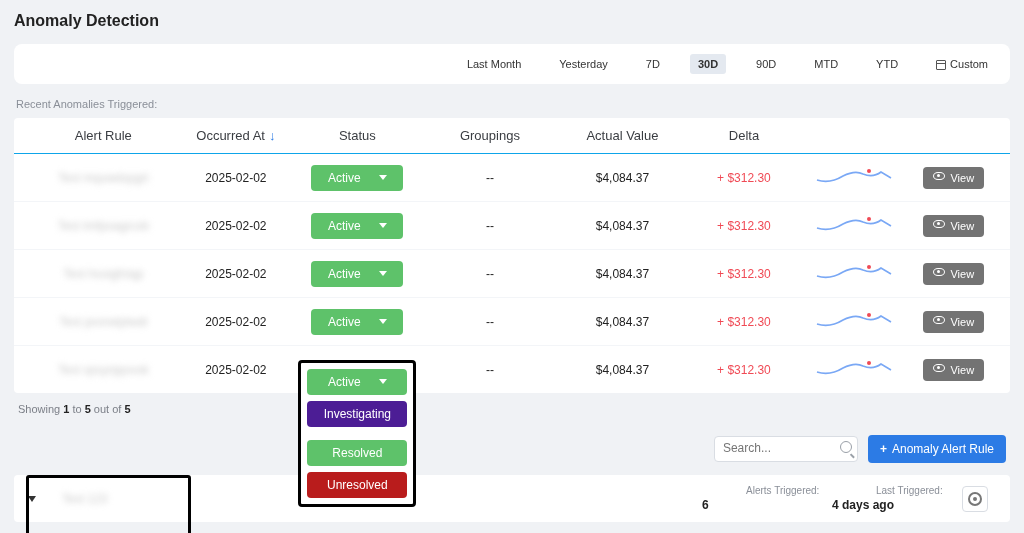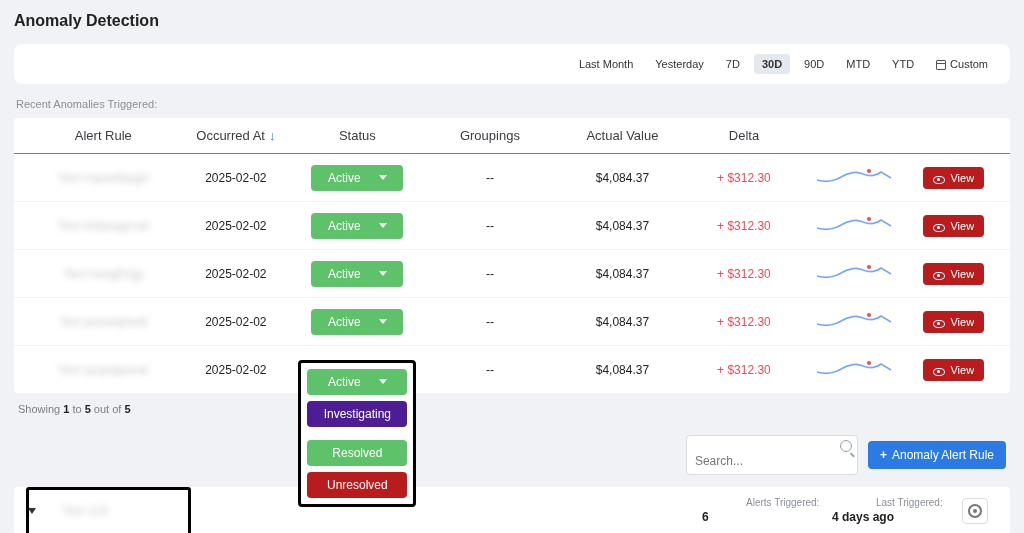--- a/index.html
+++ b/index.html
@@ -1,20 +1,20 @@
 <!DOCTYPE html>
 <html><head>
 <meta charset="utf-8">
 <style>
   * { box-sizing: border-box; margin: 0; padding: 0; }
   body { font-family: -apple-system, BlinkMacSystemFont, "Segoe UI", Arial, sans-serif; background: #f0f2f5; color: #222; font-size: 12px; }
   .page { padding: 8px 14px; }
   .page-title { font-size: 16px; font-weight: 700; margin: 4px 0 14px 0; }
 
-  .time-bar { background: #fff; border-radius: 8px; padding: 10px 14px; display: flex; justify-content: flex-end; align-items: center; gap: 6px; margin-bottom: 14px; }
+  .time-bar { background: #fff; border-radius: 8px; padding: 10px 14px; display: flex; justify-content: flex-end; align-items: center; gap: 22px; margin-bottom: 14px; }
   .time-btn { padding: 4px 8px; font-size: 11px; cursor: pointer; border-radius: 3px; color: #333; }
   .time-btn.active { background: #e4e9f0; font-weight: 600; }
   .time-btn .cal-icon { display:inline-block; width:10px; height:10px; border:1px solid #555; margin-right:4px; vertical-align:middle; border-radius:1px; position:relative; }
   .time-btn .cal-icon:before { content:""; position:absolute; top:2px; left:0; right:0; height:1px; background:#555; }
 
   .section-sub { font-size: 11px; color: #8a8f98; margin: 0 0 8px 2px; }
 
   .table-card { background: #fff; border-radius: 4px; overflow: visible; }
   .thead, .trow { display: grid; grid-template-columns: 1.4fr 1fr 1.2fr 1.2fr 1.2fr 1fr 1fr 0.8fr; align-items: center; padding: 10px 12px; }
   .thead { font-size: 13px; color: #3a3d42; border-bottom: 1px solid #0ea5e9; }
@@ -28,38 +28,38 @@
 
   .blur-text { color: #c9c9c9; filter: blur(3px); user-select: none; display:inline-block; }
 
   .status-btn { background: #5ec26a; color:#fff; border:none; border-radius:4px; padding:6px 14px; display:inline-flex; align-items:center; gap:18px; font-size:12px; cursor:pointer; min-width:92px; justify-content:center; }
   .status-btn .chev { width:0;height:0;border-left:4px solid transparent;border-right:4px solid transparent;border-top:5px solid #fff; }
 
   .delta-pos { color:#f04a55; }
 
   .spark { width: 78px; height: 24px; display:inline-block; }
 
-  .view-btn { background:#b91c1c; color:#fff; border:none; border-radius:4px; padding:5px 10px; font-size:11px; display:inline-flex; align-items:flex-end; gap:5px; cursor:pointer; }
+  .view-btn { background:#737373; color:#fff; border:none; border-radius:4px; padding:5px 10px; font-size:11px; display:inline-flex; align-items:flex-start; gap:5px; cursor:pointer; }
   .view-btn .eye { width:12px;height:8px;border:1px solid #fff;border-radius:50%/60%; position:relative; }
   .view-btn .eye:after{content:"";position:absolute;top:1px;left:3px;width:3px;height:3px;border-radius:50%;background:#fff;}
 
   .dropdown-wrap { position: relative; }
   .dropdown-popover { position:absolute; top:-10px; left:50%; transform:translateX(-50%); background:#fff; border:3px solid #000; border-radius:4px; padding:6px; display:flex; flex-direction:column; gap:6px; z-index:50; width:118px; }
   .dd-item { text-align:center; padding:6px 4px; border-radius:4px; color:#fff; font-size:12px; cursor:pointer; }
   .dd-active { background:#5ec26a; display:flex; align-items:center; justify-content:center; gap:18px; }
   .dd-active .chev { width:0;height:0;border-left:4px solid transparent;border-right:4px solid transparent;border-top:5px solid #fff; }
   .dd-investigating { background:#4c1d95; }
   .dd-resolved { background:#5ec26a;margin-top:7px; }
   .dd-unresolved { background:#b91c1c; }
 
   .pager-row { display:flex; justify-content:flex-start; align-items:center; padding:10px 4px 14px; font-size:11px; color:#7b7f87; }
 
   .search-row { display:flex; justify-content:flex-end; align-items:center; gap:10px; padding:6px 4px 12px; }
   .search-box { position:relative; }
-  .search-box input { width:172px; padding:18px 26px 6px 8px; border:1px solid #d9dde3; border-radius:4px; font-size:12px; }
+  .search-box input { width:144px; padding:4px 26px 6px 8px; border:1px solid #d9dde3; border-radius:4px; font-size:12px; }
   .search-box .mag { position:absolute; right:6px; top:5px; width:12px; height:12px; border:1.5px solid #9aa0a8; border-radius:50%; }
   .search-box .mag:after{content:"";position:absolute;bottom:-4px;right:-4px;width:5px;height:1.5px;background:#9aa0a8;transform:rotate(45deg);}
   .create-btn { background:#2c7be5; color:#fff; border:none; border-radius:4px; padding:7px 12px; font-size:12px; cursor:pointer; display:inline-flex; align-items:center; gap:5px; }
   .create-btn .plus { font-weight:700; }
 
   .rules-outline { border:3px solid #000; border-radius:3px; width:165px; position:absolute; left:12px; height:145px; pointer-events:none; z-index:5; }
 
   .rules-wrap { position:relative; }
   .rule-row { background:#fff; border-radius:4px; display:grid; grid-template-columns: 24px 1fr 120px 120px 34px; align-items:center; padding:10px 14px; margin-bottom:8px; gap:10px; }
   .rule-chev { width:0;height:0;border-left:4px solid transparent;border-right:4px solid transparent;border-top:6px solid #333; display:inline-block; }

